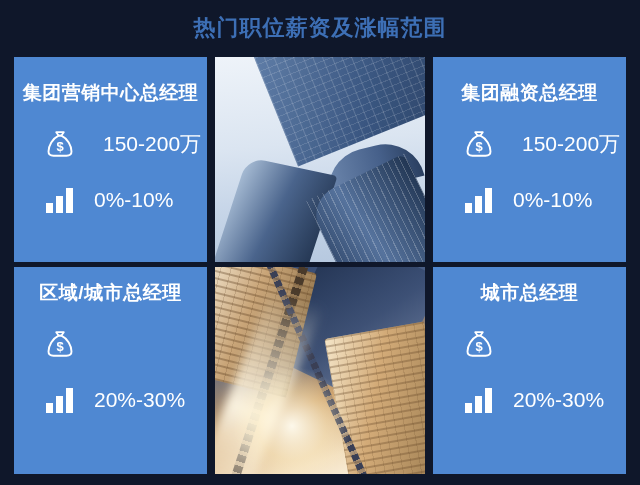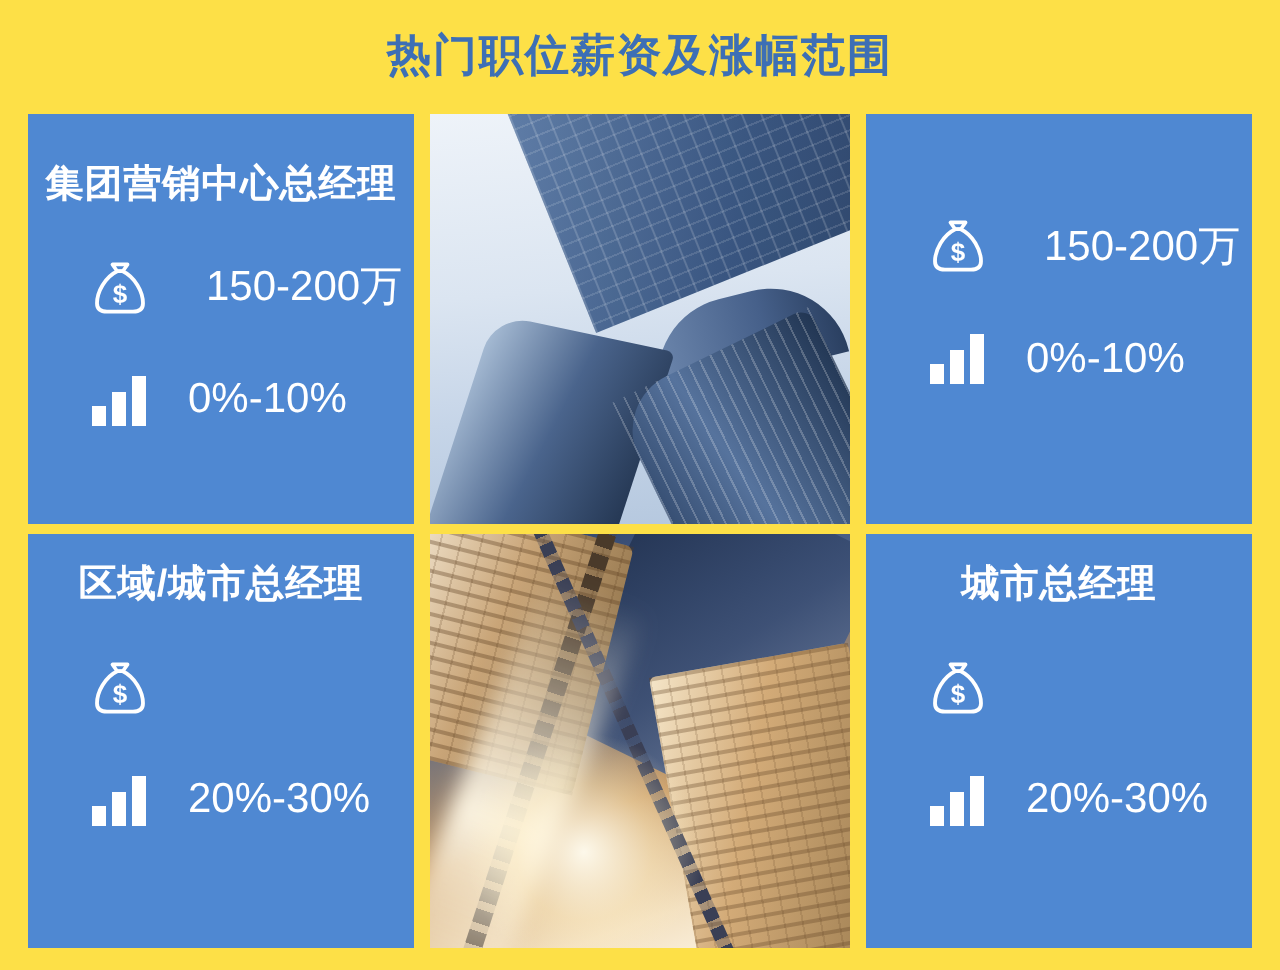--- a/index.html
+++ b/index.html
@@ -10,21 +10,21 @@
     width: 640px;
     height: 485px;
     background: #ffffff;
     font-family: "Liberation Sans", "DejaVu Sans", sans-serif;
     overflow: hidden;
   }
   .infographic {
     position: relative;
     width: 640px;
     height: 485px;
-    background: #fde047;
+    background: #0f172a;
   }
   
   .title-bar {
     position: absolute;
     left: 0;
     top: 10px;
     width: 640px;
     height: 36px;
     display: flex;
     align-items: center;
@@ -266,20 +266,21 @@
           <div class="c1-grid"></div>
         </div>
       <div class="shape c4"></div>
       <div class="shape c2"></div>
       <div class="shape c3">
           <div class="c3-grid"></div>
         </div>
     </div>
 
     <div class="card">
+      <div class="card-title">集团融资总经理</div>
       <div class="metrics">
         <div class="metric metric-salary">
           <span class="metric-icon">
             <svg width="34" height="34" viewBox="0 0 34 34" aria-hidden="true">
               <path d="M13.2 5.2 L20.8 5.2 L18.4 8.6 L15.6 8.6 Z" fill="none" stroke="#ffffff" stroke-width="1.8" stroke-linejoin="round"></path>
               <path d="M15.6 8.6 C9.5 11.5 5.5 19 5.5 24.6 C5.5 27.4 7.2 28.8 10.5 28.8 L23.5 28.8 C26.8 28.8 28.5 27.4 28.5 24.6 C28.5 19 24.5 11.5 18.4 8.6 Z" fill="none" stroke="#ffffff" stroke-width="1.9" stroke-linejoin="round"></path>
               <text x="17" y="24.4" font-family="'Liberation Sans', sans-serif" font-size="13" font-weight="bold" fill="#ffffff" text-anchor="middle">$</text>
             </svg>
           </span>
           <span class="metric-value">150-200万</span>

